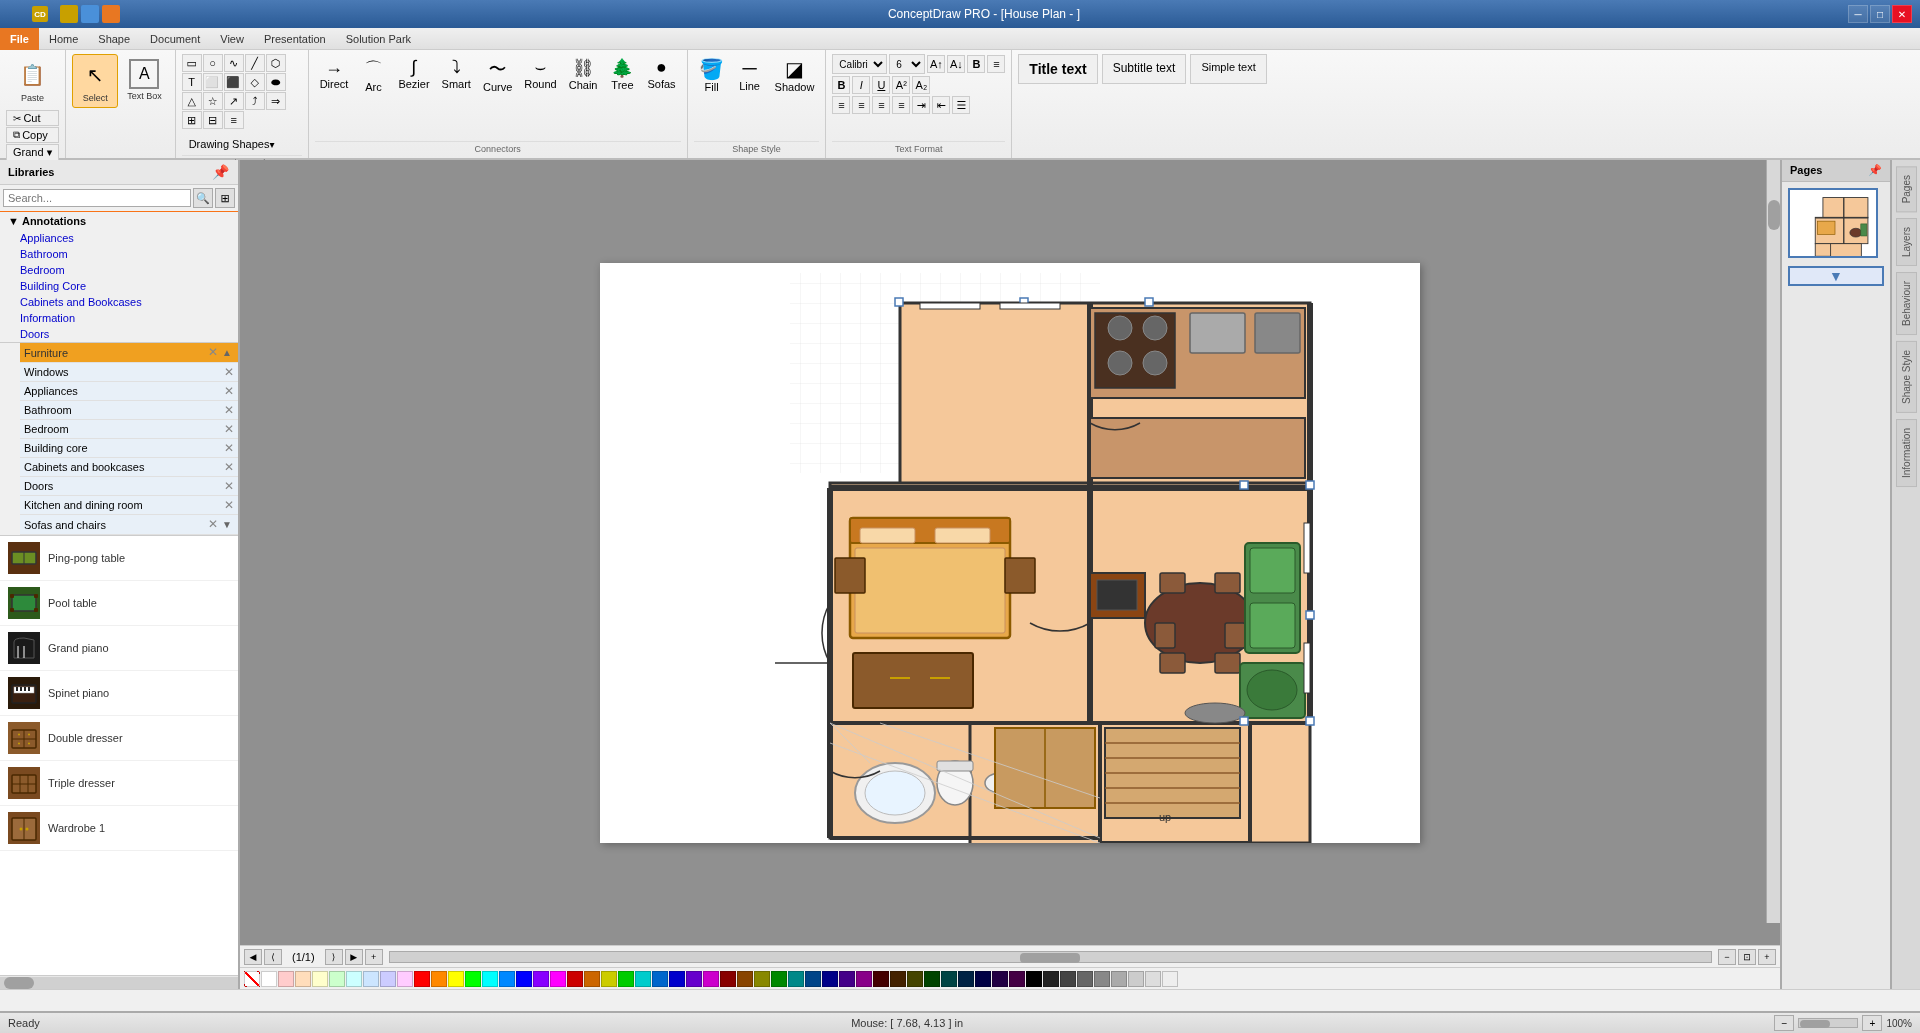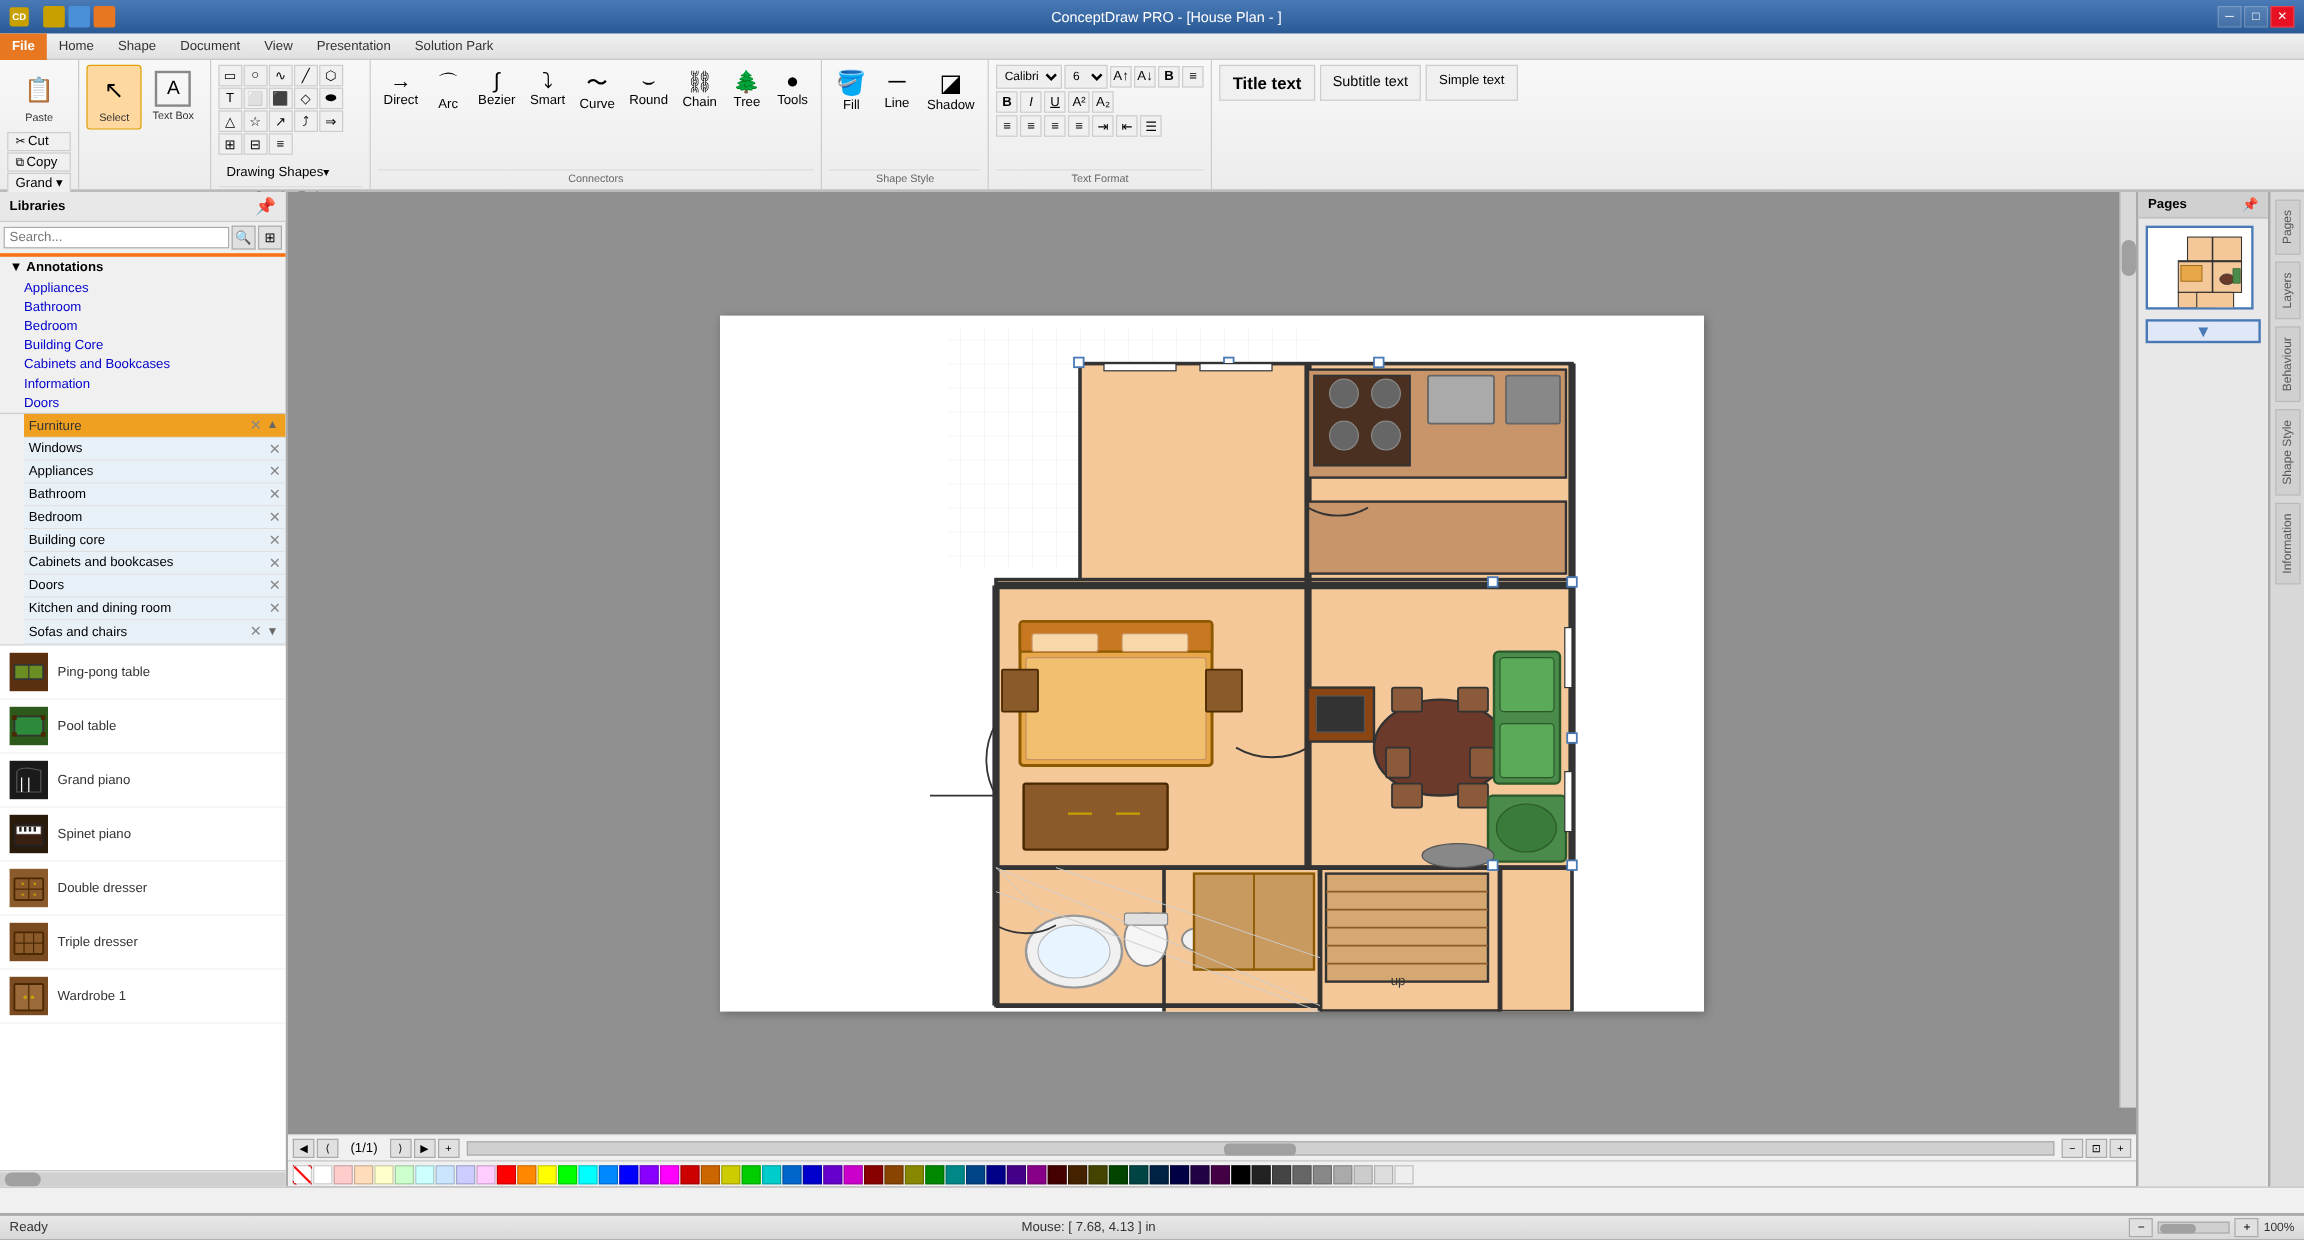--- a/index.html
+++ b/index.html
@@ -14,21 +14,21 @@
       justify-content: space-between;
       color: white;
       padding: 0 8px;
       flex-shrink: 0;
     }
     #title-bar-left { display: flex; align-items: center; gap: 4px; }
     #title-bar-title { flex: 1; text-align: center; font-size: 12px; color: white; }
     #title-bar-controls { display: flex; gap: 2px; }
     .title-btn { width: 20px; height: 18px; display: flex; align-items: center; justify-content: center; cursor: pointer; background: rgba(255,255,255,0.1); border: 1px solid rgba(255,255,255,0.2); font-size: 10px; color: white; }
     .title-btn.close { background: #e81123; }
-    .app-icon { width: 16px; height: 16px; background: #c8a000; border-radius: 2px; display: flex; align-items: center; justify-content: center; font-size: 8px; color: white; font-weight: bold; }
+    .app-icon { width: 16px; height: 16px; background: #c8a000; border-radius: 2px; display: flex; align-items: center; justify-content: center; font-size: 8px; color: white; font-weight: bold; margin-left: 24px; }
 
     
     #menu-bar {
       background: linear-gradient(to bottom, #f0f0f0, #e0e0e0);
       height: 22px;
       display: flex;
       align-items: center;
       gap: 0;
       flex-shrink: 0;
       border-bottom: 1px solid #ccc;
@@ -127,21 +127,21 @@
       font-weight: bold;
       font-size: 12px;
       border-bottom: 1px solid #ccc;
       display: flex;
       justify-content: space-between;
       align-items: center;
     }
     #search-bar {
       display: flex;
       padding: 3px;
-      border-bottom: 3px solid #f97316;
+      border-bottom: 1px solid #f97316;
       gap: 2px;
       align-items: center;
     }
     #search-input {
       flex: 1;
       border: 1px solid #aaa;
       padding: 2px 4px;
       font-size: 11px;
     }
     .search-btn { width: 20px; height: 20px; background: #e0e0e0; border: 1px solid #aaa; cursor: pointer; display: flex; align-items: center; justify-content: center; font-size: 11px; }
@@ -487,21 +487,21 @@
           <div class="ribbon-btn-small">
             <div style="font-size:18px;">⛓</div>
             <span>Chain</span>
           </div>
           <div class="ribbon-btn-small">
             <div style="font-size:18px;">🌲</div>
             <span>Tree</span>
           </div>
           <div class="ribbon-btn-small">
             <div style="font-size:18px;">●</div>
-            <span>Tools</span>
+            <span>Sofas</span>
           </div>
         </div>
       </div>
       <div class="ribbon-group-label">Connectors</div>
     </div>
 
     <div class="ribbon-group">
       <div class="ribbon-tools">
         <div class="ribbon-btn-small">
           <div style="font-size:20px;">🪣</div>

